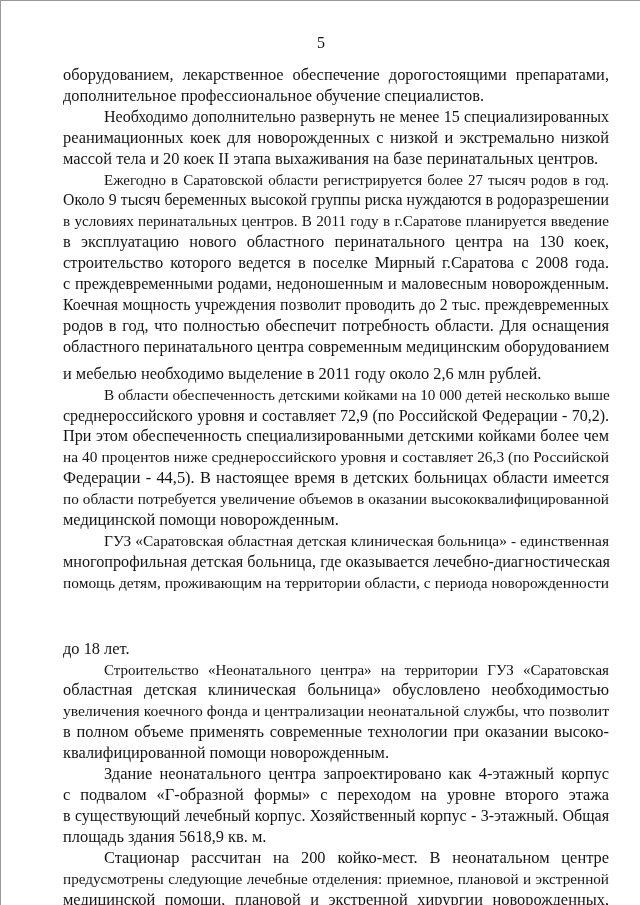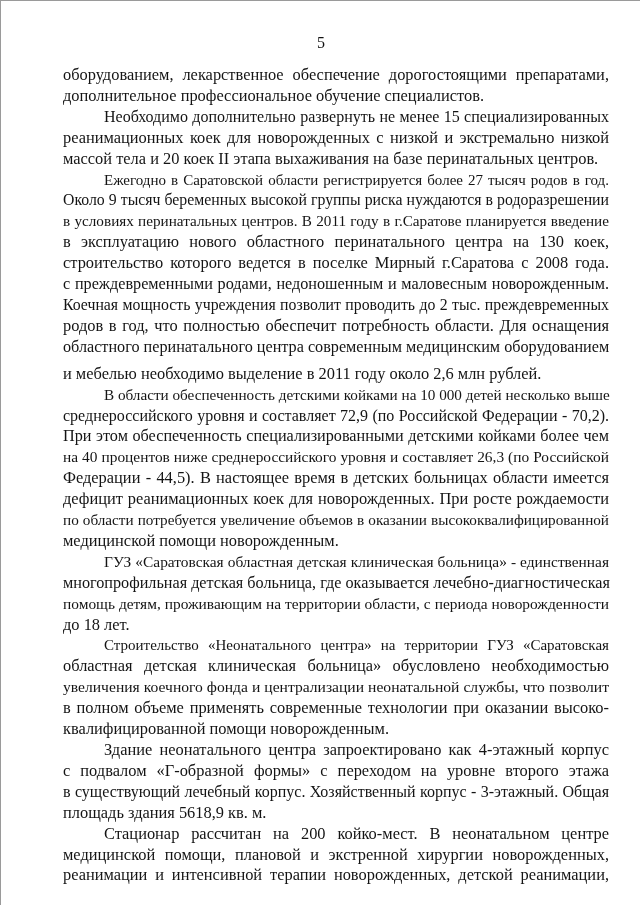--- a/index.html
+++ b/index.html
@@ -48,42 +48,42 @@
         <span class="line" style="white-space: nowrap;">родов в год, что полностью обеспечит потребность области. Для оснащения</span>
         <span class="line" style="white-space: nowrap; font-size: 16.2px;">областного перинатального центра современным медицинским оборудованием</span>
         <span class="line last" style="white-space: nowrap; margin-top: 6px;">и мебелью необходимо выделение в 2011 году около 2,6 млн рублей.</span>
       </p>
       <p>
         <span class="line" style="text-indent: 41px; white-space: nowrap; font-size: 15.2px;">В области обеспеченность детскими койками на 10 000 детей несколько выше</span>
         <span class="line" style="white-space: nowrap; font-size: 16px;">среднероссийского уровня и составляет 72,9 (по Российской Федерации - 70,2).</span>
         <span class="line" style="white-space: nowrap; font-size: 16.2px;">При этом обеспеченность специализированными детскими койками более чем</span>
         <span class="line" style="white-space: nowrap; font-size: 15.4px;">на 40 процентов ниже среднероссийского уровня и составляет 26,3 (по Российской</span>
         <span class="line" style="white-space: nowrap;">Федерации - 44,5). В настоящее время в детских больницах области имеется</span>
-        <span class="line" style="white-space: nowrap;">дефицит реанимационных коек для новорожденных. При росте рождаемости</span>
         <span class="line" style="white-space: nowrap; font-size: 15.2px;">по области потребуется увеличение объемов в оказании высококвалифицированной</span>
         <span class="line last" style="white-space: nowrap;">медицинской помощи новорожденным.</span>
       </p>
       <p>
         <span class="line" style="text-indent: 41px; white-space: nowrap; font-size: 15.4px;">ГУЗ «Саратовская областная детская клиническая больница» - единственная</span>
         <span class="line" style="white-space: nowrap; font-size: 16.2px;">многопрофильная детская больница, где оказывается лечебно-диагностическая</span>
         <span class="line" style="white-space: nowrap; font-size: 15.4px;">помощь детям, проживающим на территории области, с периода новорожденности</span>
-        <span class="line last" style="white-space: nowrap;">до 18 лет.</span>
+        <span class="line last" style="white-space: nowrap; margin-top: 45px;">до 18 лет.</span>
       </p>
       <p>
         <span class="line" style="text-indent: 41px; white-space: nowrap; font-size: 15px;">Строительство «Неонатального центра» на территории ГУЗ «Саратовская</span>
         <span class="line" style="white-space: nowrap;">областная детская клиническая больница» обусловлено необходимостью</span>
         <span class="line" style="white-space: nowrap; font-size: 15.6px;">увеличения коечного фонда и централизации неонатальной службы, что позволит</span>
         <span class="line" style="white-space: nowrap;">в полном объеме применять современные технологии при оказании высоко-</span>
         <span class="line last" style="white-space: nowrap;">квалифицированной помощи новорожденным.</span>
       </p>
       <p>
         <span class="line" style="text-indent: 41px; white-space: nowrap;">Здание неонатального центра запроектировано как 4-этажный корпус</span>
         <span class="line" style="white-space: nowrap;">с подвалом «Г-образной формы» с переходом на уровне второго этажа</span>
         <span class="line" style="white-space: nowrap; font-size: 16px;">в существующий лечебный корпус. Хозяйственный корпус - 3-этажный. Общая</span>
         <span class="line last" style="white-space: nowrap;">площадь здания 5618,9 кв. м.</span>
       </p>
       <p>
         <span class="line" style="text-indent: 41px; white-space: nowrap;">Стационар рассчитан на 200 койко-мест. В неонатальном центре</span>
+        <span class="line" style="white-space: nowrap; font-size: 15.2px;">предусмотрены следующие лечебные отделения: приемное, плановой и экстренной</span>
         <span class="line" style="white-space: nowrap;">медицинской помощи, плановой и экстренной хирургии новорожденных,</span>
         <span class="line" style="white-space: nowrap;">реанимации и интенсивной терапии новорожденных, детской реанимации,</span>
       </p>
     </div>
 </div>
 
 </body></html>

